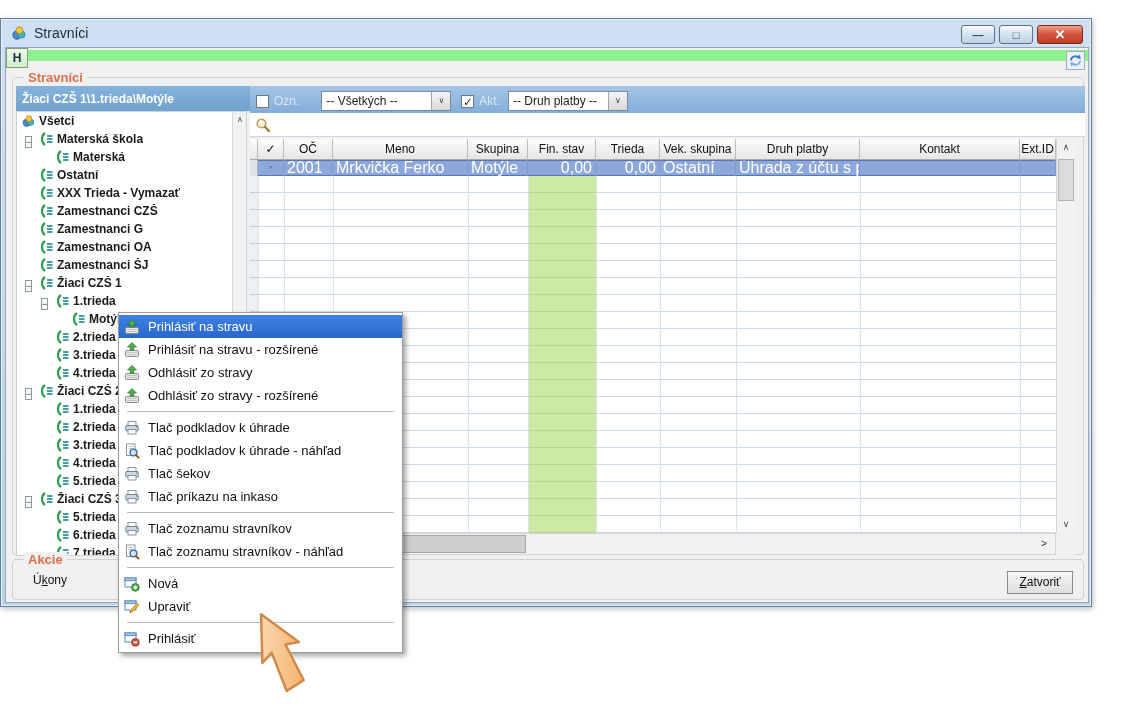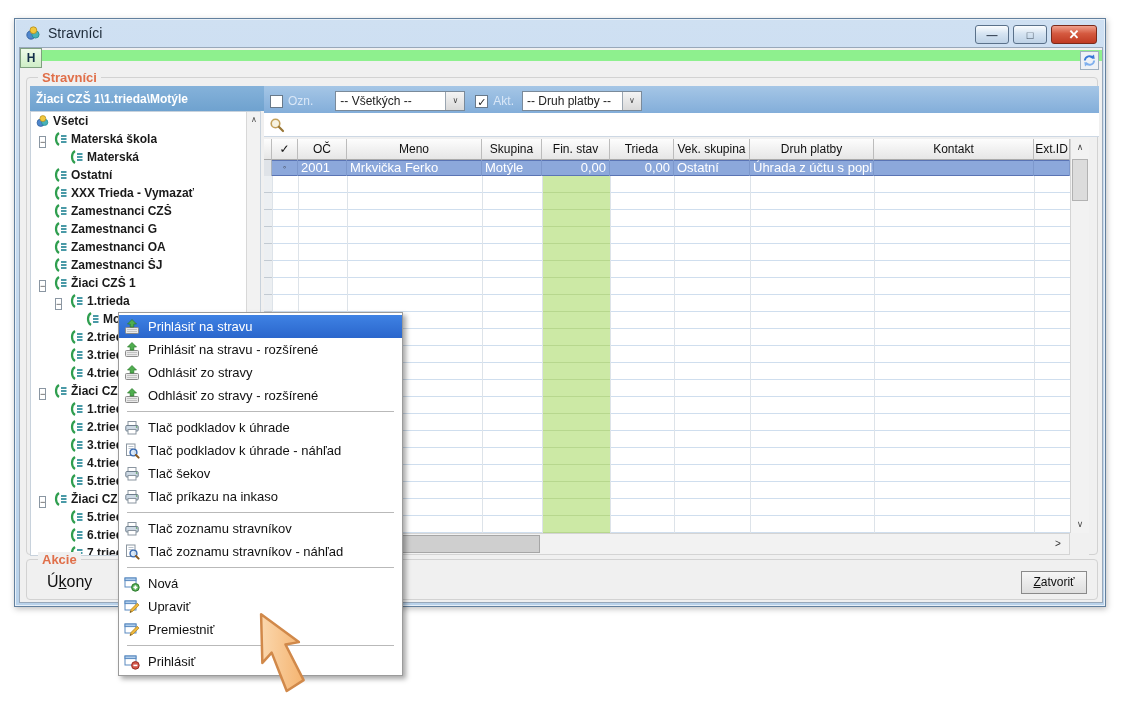--- a/index.html
+++ b/index.html
@@ -1,19 +1,19 @@
 <!DOCTYPE html>
 <html><head>
 <meta charset="utf-8">
 <style>
   * { margin:0; padding:0; box-sizing:border-box; }
   html,body { width:1123px; height:708px; background:#ffffff; font-family:"Liberation Sans", sans-serif; overflow:hidden; }
 
   
-  #win { position:absolute; left:14px; top:18px; width:1092px; height:589px;
+  #win { position:absolute; left:0; top:18px; width:1092px; height:589px;
          background:linear-gradient(#cfe0f2,#b9d2ea); border:1px solid #62809e;
          box-shadow:0 0 0 1px #e8f0f8 inset, 1px 2px 6px rgba(0,0,0,.25);padding-left:32px; }
   #titlebar { position:absolute; left:0; top:0; width:100%; height:28px; display:flex; align-items:center; padding-left:10px; }
   #title-text { font-size:14px; color:#1d2a38; margin-left:7px; }
   #winbtns { position:absolute; right:8px; top:6px; display:flex; }
   .wbtn { width:34px; height:19px; border:1px solid #5c7astroke; border:1px solid #5d7florida; }
   .wbtn, .wbtn-close { height:19px; border:1px solid #5a718a; border-radius:3px; margin-left:4px;
          background:linear-gradient(#fbfdfe,#d6e4f2 45%,#bed2e6); color:#3c4a5a; font-size:11px; font-weight:bold;
          display:flex; align-items:center; justify-content:center; width:34px; }
   .wbtn-close { width:46px; background:linear-gradient(#f0a08c,#d4593f 45%,#c03a22); color:#fff; font-size:13px;
@@ -68,21 +68,21 @@
   #searchrow { position:absolute; left:237px; top:35px; width:835px; height:24px; background:#fff; border-bottom:1px solid #cdd8e4; display:flex; align-items:center; padding-left:5px; }
 
   
   #tablewrap { position:absolute; left:237px; top:61px; width:825px; height:416px; background:#fff; }
   #thead { position:absolute; left:0; top:0; width:806px; height:21px; display:flex; }
   .hc { height:21px; background:linear-gradient(#fdfdfd,#e6e6e6); border-right:1px solid #bcbcbc; border-bottom:1px solid #aaa;
         font-size:12px; color:#111; text-align:center; line-height:20px; overflow:hidden; flex:none; }
   .c0{width:8px;} .c1{width:26px;} .c2{width:49px;} .c3{width:135px;} .c4{width:60px;} .c5{width:68px;}
   .c6{width:64px;} .c7{width:76px;} .c8{width:124px;} .c9{width:160px;} .c10{width:36px;}
   #selrow { position:absolute; left:0; top:21px; width:806px; height:16px; display:flex; background:#8ca8db; box-shadow:0 0 0 1px #5a74b4 inset; }
-  .sc { height:16px; border-right:1px solid #7d98cc; font-size:13px; color:#fff; line-height:15px; padding-left:3px; overflow:hidden; white-space:nowrap; flex:none; }
+  .sc { height:16px; border-right:1px solid #7d98cc; font-size:16px; color:#fff; line-height:15px; padding-left:3px; overflow:hidden; white-space:nowrap; flex:none; }
   .sc.num { text-align:right; padding-right:3px; padding-left:0; }
   .sc.selstrip { background:#dfe3e8; border-right:1px solid #aab2bc; }
   .sc.mark { color:#33343e; text-align:center; padding-left:0; font-size:9px; }
   #gridempty { position:absolute; left:0; top:37px; width:806px; height:357px;
         background:repeating-linear-gradient(to bottom,#ffffff 0 16px,#cfdeee 16px 17px); }
   #selstripcol { position:absolute; left:0; top:0; width:8px; height:357px;
         background:repeating-linear-gradient(to bottom,#eceff2 0 16px,#c2cad2 16px 17px); }
   #greencol { position:absolute; left:278px; top:0; width:68px; height:357px;
         background:repeating-linear-gradient(to bottom,#cce9a5 0 16px,#b7d78e 16px 17px); }
   .vdiv { position:absolute; top:0; width:1px; height:357px; background:#dde3e9; }
@@ -92,21 +92,21 @@
   #vscroll .sbtn { width:18px; height:17px; line-height:17px; font-size:9px; }
   #vthumb { position:absolute; left:1px; top:20px; width:16px; height:42px; background:#dcdcdc; border:1px solid #b2b2b2; }
   #vscroll .bottom { position:absolute; bottom:0; }
   #hscroll { position:absolute; left:0; top:394px; width:806px; height:22px; background:#f2f2f2; border:1px solid #d4d4d4; }
   #hthumb { position:absolute; left:18px; top:1px; width:257px; height:18px; background:#cfcfcf; border:1px solid #a6a6a6; }
   .harrow { position:absolute; top:0; width:18px; height:20px; text-align:center; line-height:20px; font-size:10px; color:#333; }
   #harrow-l { left:0; } #harrow-r { right:2px; }
   #corner { position:absolute; left:806px; top:394px; width:19px; height:22px; background:#f0f0f0; }
 
   
-  #ukony { position:absolute; left:20px; top:13px; font-size:16px; color:#111; }
+  #ukony { position:absolute; left:20px; top:13px; font-size:12px; color:#111; }
   #btn-zatvorit { position:absolute; right:10px; top:11px; width:66px; height:23px; background:linear-gradient(#f6f6f6,#dedede);
         border:1px solid #8a8a8a; font-size:12px; color:#111; text-align:center; line-height:21px; }
 
   
   #menu { position:absolute; left:118px; top:312px; width:285px; background:#fff; border:1px solid #9b9b9b;
         box-shadow:3px 3px 5px rgba(0,0,0,.35); padding:2px 0; z-index:50; }
   .mi { height:23px; display:flex; align-items:center; font-size:13px; color:#111; padding-left:5px; }
   .mi .ic { width:16px; height:16px; flex:none; margin-right:8px; }
   .mi.hl { background:linear-gradient(#3f82e4,#2a66cc); color:#fff; }
   .msep { height:1px; background:#b9b9b9; margin:4px 8px; }
@@ -547,26 +547,20 @@
         <use href="#i-new"></use>
       </svg>
     <span>Nová</span>
   </div>
   <div class="mi">
     <svg class="ic">
         <use href="#i-edit"></use>
       </svg>
     <span>Upraviť</span>
   </div>
-  <div class="mi">
-    <svg class="ic">
-        <use href="#i-edit"></use>
-      </svg>
-    <span>Premiestniť</span>
-  </div>
   <div class="msep"></div>
   <div class="mi">
     <svg class="ic">
         <use href="#i-del"></use>
       </svg>
     <span>Prihlásiť</span>
   </div>
 </div>
 
 <svg id="bigarrow" width="110" height="100" viewBox="0 0 110 100">

